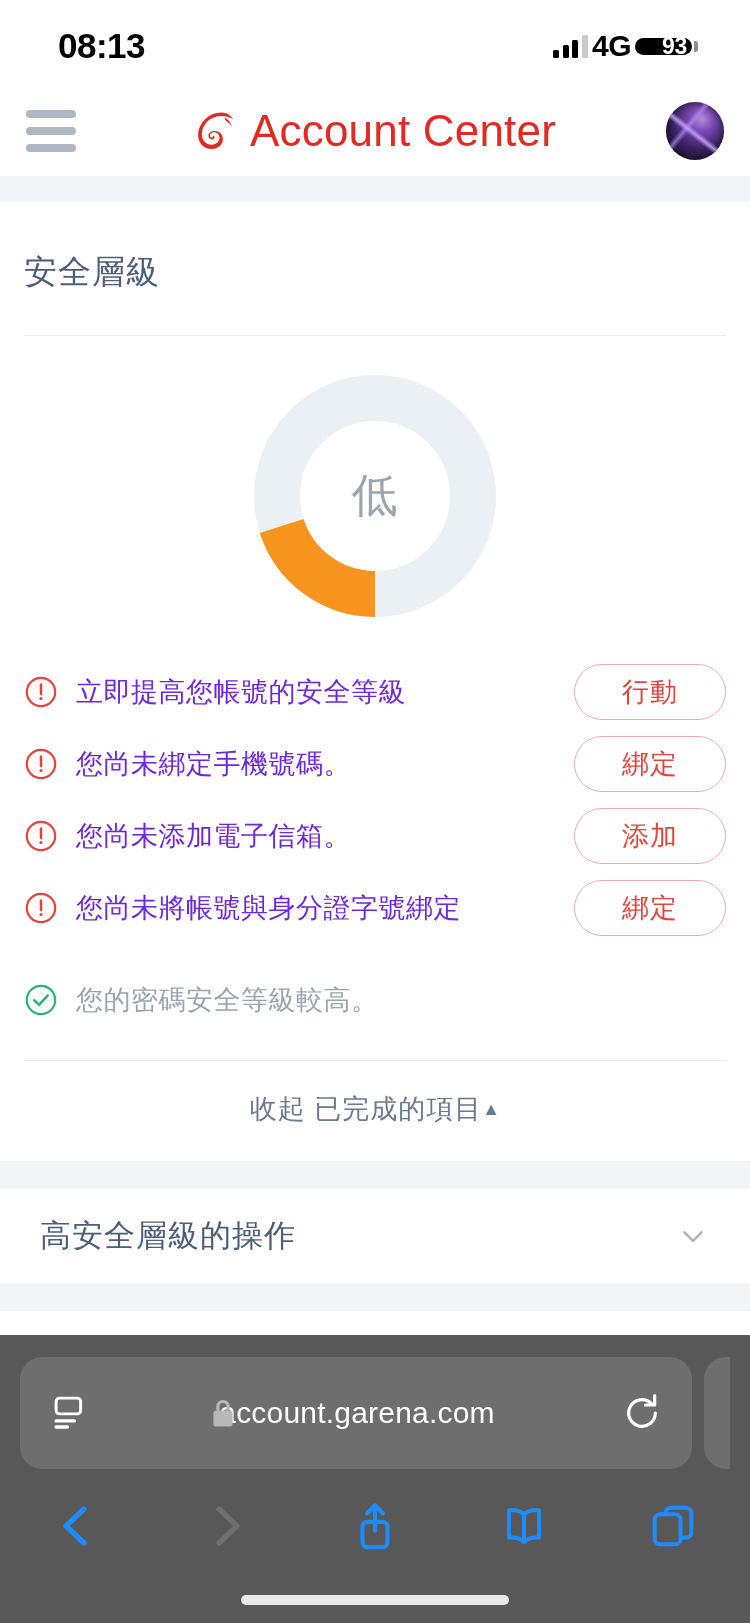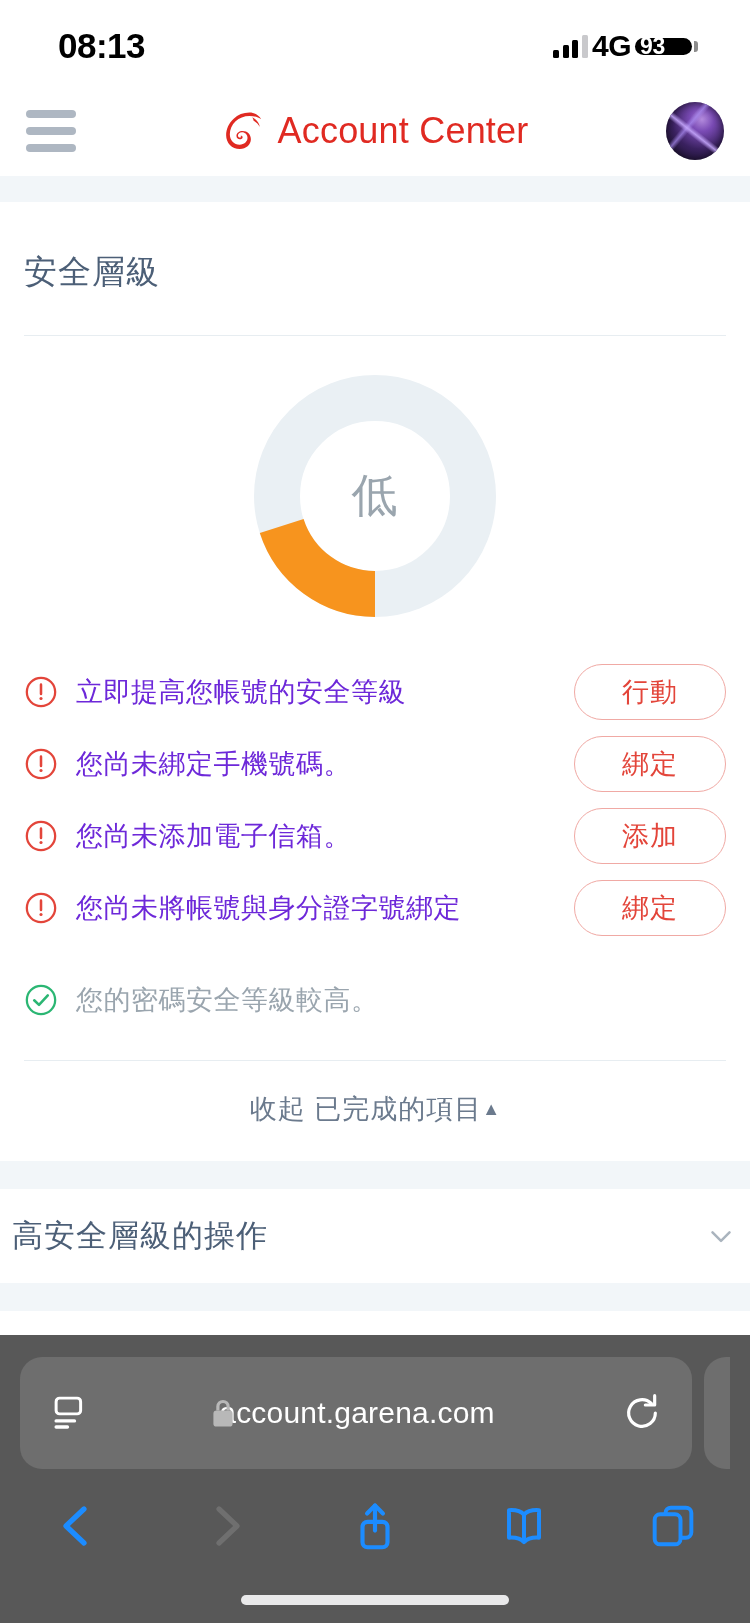--- a/index.html
+++ b/index.html
@@ -24,21 +24,21 @@
   .sig { display:flex; align-items:flex-end; gap:3.5px; height:24px; }
   .sig i { width:6px; background:#000; border-radius:1.5px; display:block; }
   .sig i:nth-child(1){ height:8px; }
   .sig i:nth-child(2){ height:13px; }
   .sig i:nth-child(3){ height:18px; }
   .sig i:nth-child(4){ height:23px; background:#c9c9cc; }
   .net { font-size:30px; font-weight:bold; color:#000; letter-spacing:-0.5px; }
   .batt { position:relative; display:flex; align-items:center; }
   .batt-body {
     background:#000; border-radius:14px; height:17px; min-width:57px;
-    display:flex; align-items:center; justify-content:flex-start;
+    display:flex; align-items:center; justify-content:flex-end;
     padding:0 5px;
   }
   .batt-num { color:#fff; font-size:23px; font-weight:bold; letter-spacing:-0.3px; }
   .batt-cap {
     width:4px; height:11px; background:#000; opacity:.45;
     border-radius:0 3px 3px 0; margin-left:2px;
   }
 
   
   .appbar {
@@ -47,21 +47,21 @@
   }
   .hamburger { width:50px; display:flex; flex-direction:column; gap:9px; cursor:pointer; }
   .hamburger span { display:block; height:8px; border-radius:4px; background:#aeb7c2; }
   .brand {
     position:absolute; left:0; right:0; display:flex;
     align-items:center; justify-content:center; gap:12px;
     pointer-events:none;
   }
   .brand-logo { width:44px; height:40px; display:block; }
   .brand-title {
-    font-size:36px; color:#e02a22; letter-spacing:0.2px;
+    font-size:44px; color:#e02a22; letter-spacing:0.2px;
   }
   .avatar {
     margin-left:auto; width:58px; height:58px; border-radius:50%;
     background:
       radial-gradient(circle at 62% 30%, #b38bdd 0%, #7a4bb5 22%, #3b2261 55%, #130d22 100%);
     box-shadow:inset 0 0 10px rgba(0,0,0,.6);
     position:relative; overflow:hidden; cursor:pointer;
   }
   .avatar::after{
     content:""; position:absolute; inset:0;
@@ -112,21 +112,21 @@
   .collapse-row {
     display:flex; align-items:center; justify-content:center; gap:0;
     padding:30px 0 34px; cursor:pointer;
   }
   .collapse-text { font-size:27px; color:#6b7a8d; letter-spacing:1px; }
   .caret-up { font-size:18px; color:#6b7a8d; line-height:1; }
 
   
   .acc {
     background:#fff; height:94px; display:flex; align-items:center;
-    padding:0 12px; cursor:pointer;
+    padding:0 40px; cursor:pointer;
   }
   .acc-title { font-size:31px; color:#4c5f77; letter-spacing:1px; }
   .acc-chev { margin-left:auto; width:34px; height:34px; }
 
   
   .safari {
     position:absolute; left:0; right:0; bottom:0; height:288px;
     background:#585858;
   }
   .url-row { display:flex; align-items:center; padding:22px 20px 0 20px; gap:12px; }

